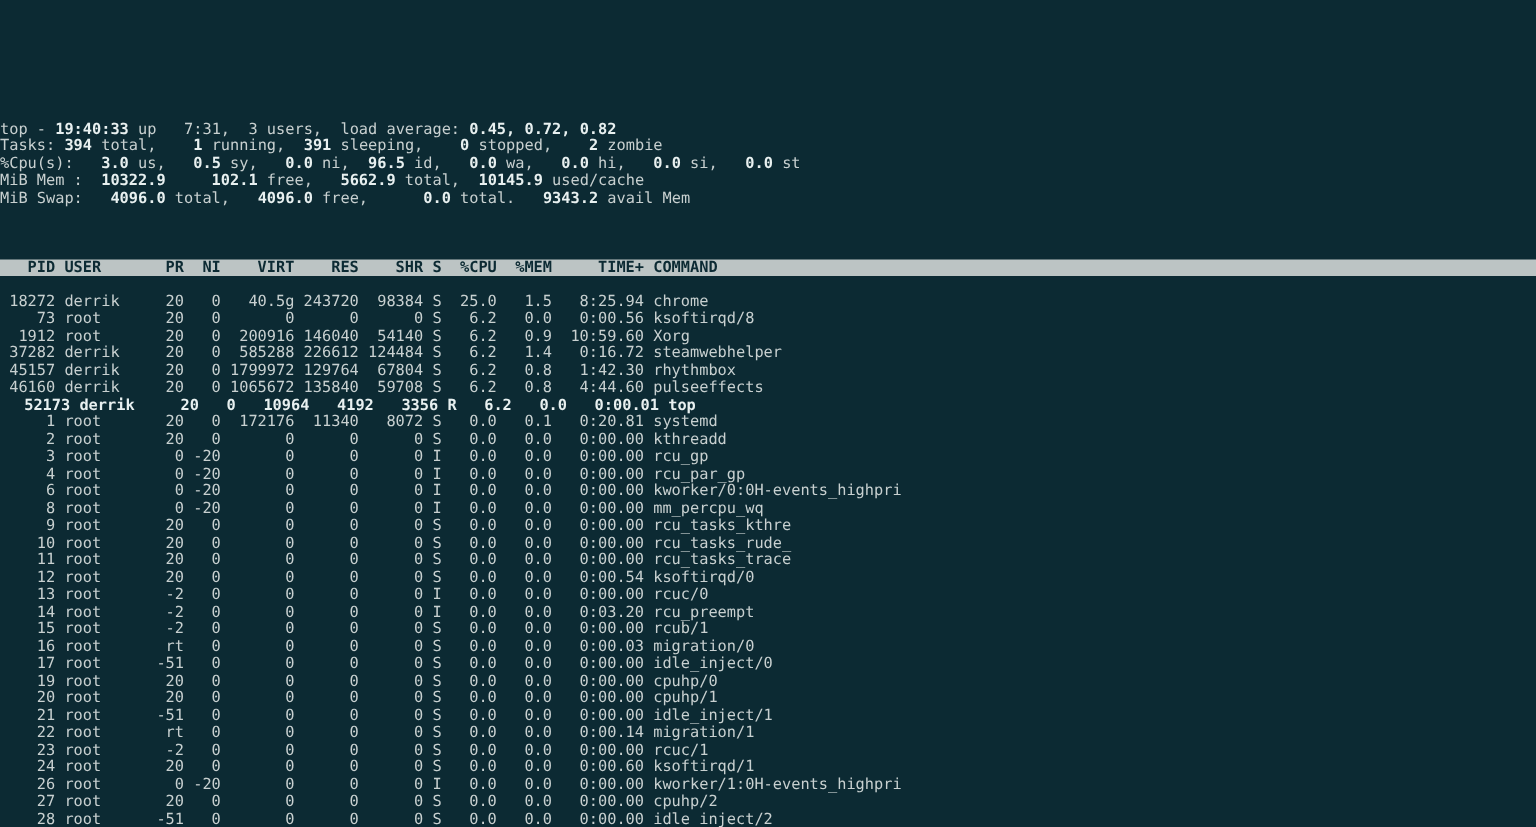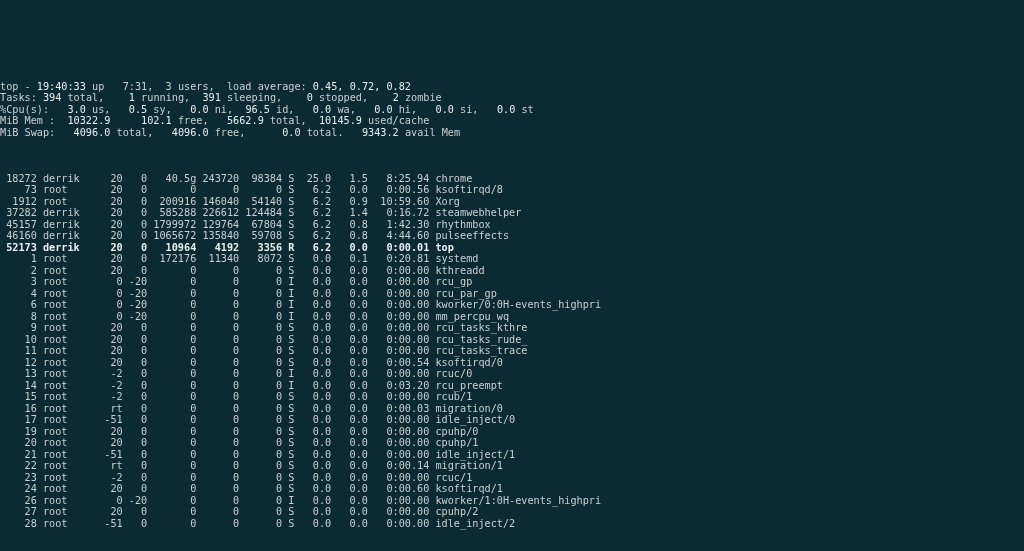--- a/index.html
+++ b/index.html
@@ -9,43 +9,44 @@
     height: 551px;
     background: #0c2a33;
     font-family: "DejaVu Sans Mono", Menlo, Consolas, monospace;
     font-size: 10.2px;
     line-height: 11.5px;
     color: #c8d0d0;
     overflow: hidden;
     white-space: pre;
   }
   .screen { position: relative; width: 100%; height: 100%; }
-  .summary .b { font-weight: normal; color: #e8f0f0; }
+  .summary .b { font-weight: bold; color: #e8f0f0; }
   .header {
     background: #bcc4c4;
     color: #0c2a33;
     font-weight: bold;
     display: block;
   }
   .proc-line { display: block; }
-  .proc-line.hi { font-weight: bold; color: #e8f0f0; }
+  .proc-line.hi { font-weight: bold; color: #e8f0f0; padding-left: 10px; }
 </style>
 </head>
 <body>
 <div class="screen">
 
 
 
 <div class="summary">
 <span><span>top - </span><span class="b">19:40:33</span><span> up   7:31,  3 users,  load average: </span><span class="b">0.45, 0.72, 0.82</span></span>
 <span><span>Tasks:</span><span class="b"> 394 </span><span>total,</span><span class="b">    1 </span><span>running,</span><span class="b">  391 </span><span>sleeping,</span><span class="b">    0 </span><span>stopped,</span><span class="b">    2 </span><span>zombie</span></span>
 <span><span>%Cpu(s):</span><span class="b">   3.0 </span><span>us,</span><span class="b">   0.5 </span><span>sy,</span><span class="b">   0.0 </span><span>ni,</span><span class="b">  96.5 </span><span>id,</span><span class="b">   0.0 </span><span>wa,</span><span class="b">   0.0 </span><span>hi,</span><span class="b">   0.0 </span><span>si,</span><span class="b">   0.0 </span><span>st</span></span>
 <span><span>MiB Mem :</span><span class="b">  10322.9 </span><span></span><span class="b">    102.1 </span><span>free,</span><span class="b">   5662.9 </span><span>total,</span><span class="b">  10145.9 </span><span>used/cache</span></span>
 <span><span>MiB Swap:</span><span class="b">   4096.0 </span><span>total,</span><span class="b">   4096.0 </span><span>free,</span><span class="b">      0.0 </span><span>total.</span><span class="b">   9343.2 </span><span>avail Mem</span></span>
 </div>
 <div style="height:11.5px"></div>
+<div class="header" id="header-row">   PID USER       PR  NI    VIRT    RES    SHR S  %CPU  %MEM     TIME+ COMMAND                                                                                                                                                                                                        </div>
 <div id="proc-body"><div class="proc-line"> 18272 derrik     20   0   40.5g 243720  98384 S  25.0   1.5   8:25.94 chrome</div><div class="proc-line">    73 root       20   0       0      0      0 S   6.2   0.0   0:00.56 ksoftirqd/8</div><div class="proc-line">  1912 root       20   0  200916 146040  54140 S   6.2   0.9  10:59.60 Xorg</div><div class="proc-line"> 37282 derrik     20   0  585288 226612 124484 S   6.2   1.4   0:16.72 steamwebhelper</div><div class="proc-line"> 45157 derrik     20   0 1799972 129764  67804 S   6.2   0.8   1:42.30 rhythmbox</div><div class="proc-line"> 46160 derrik     20   0 1065672 135840  59708 S   6.2   0.8   4:44.60 pulseeffects</div><div class="proc-line hi"> 52173 derrik     20   0   10964   4192   3356 R   6.2   0.0   0:00.01 top</div><div class="proc-line">     1 root       20   0  172176  11340   8072 S   0.0   0.1   0:20.81 systemd</div><div class="proc-line">     2 root       20   0       0      0      0 S   0.0   0.0   0:00.00 kthreadd</div><div class="proc-line">     3 root        0 -20       0      0      0 I   0.0   0.0   0:00.00 rcu_gp</div><div class="proc-line">     4 root        0 -20       0      0      0 I   0.0   0.0   0:00.00 rcu_par_gp</div><div class="proc-line">     6 root        0 -20       0      0      0 I   0.0   0.0   0:00.00 kworker/0:0H-events_highpri</div><div class="proc-line">     8 root        0 -20       0      0      0 I   0.0   0.0   0:00.00 mm_percpu_wq</div><div class="proc-line">     9 root       20   0       0      0      0 S   0.0   0.0   0:00.00 rcu_tasks_kthre</div><div class="proc-line">    10 root       20   0       0      0      0 S   0.0   0.0   0:00.00 rcu_tasks_rude_</div><div class="proc-line">    11 root       20   0       0      0      0 S   0.0   0.0   0:00.00 rcu_tasks_trace</div><div class="proc-line">    12 root       20   0       0      0      0 S   0.0   0.0   0:00.54 ksoftirqd/0</div><div class="proc-line">    13 root       -2   0       0      0      0 I   0.0   0.0   0:00.00 rcuc/0</div><div class="proc-line">    14 root       -2   0       0      0      0 I   0.0   0.0   0:03.20 rcu_preempt</div><div class="proc-line">    15 root       -2   0       0      0      0 S   0.0   0.0   0:00.00 rcub/1</div><div class="proc-line">    16 root       rt   0       0      0      0 S   0.0   0.0   0:00.03 migration/0</div><div class="proc-line">    17 root      -51   0       0      0      0 S   0.0   0.0   0:00.00 idle_inject/0</div><div class="proc-line">    19 root       20   0       0      0      0 S   0.0   0.0   0:00.00 cpuhp/0</div><div class="proc-line">    20 root       20   0       0      0      0 S   0.0   0.0   0:00.00 cpuhp/1</div><div class="proc-line">    21 root      -51   0       0      0      0 S   0.0   0.0   0:00.00 idle_inject/1</div><div class="proc-line">    22 root       rt   0       0      0      0 S   0.0   0.0   0:00.14 migration/1</div><div class="proc-line">    23 root       -2   0       0      0      0 S   0.0   0.0   0:00.00 rcuc/1</div><div class="proc-line">    24 root       20   0       0      0      0 S   0.0   0.0   0:00.60 ksoftirqd/1</div><div class="proc-line">    26 root        0 -20       0      0      0 I   0.0   0.0   0:00.00 kworker/1:0H-events_highpri</div><div class="proc-line">    27 root       20   0       0      0      0 S   0.0   0.0   0:00.00 cpuhp/2</div><div class="proc-line">    28 root      -51   0       0      0      0 S   0.0   0.0   0:00.00 idle_inject/2</div></div>
 
 
 
 </div>
 
 
 
 </body></html>

